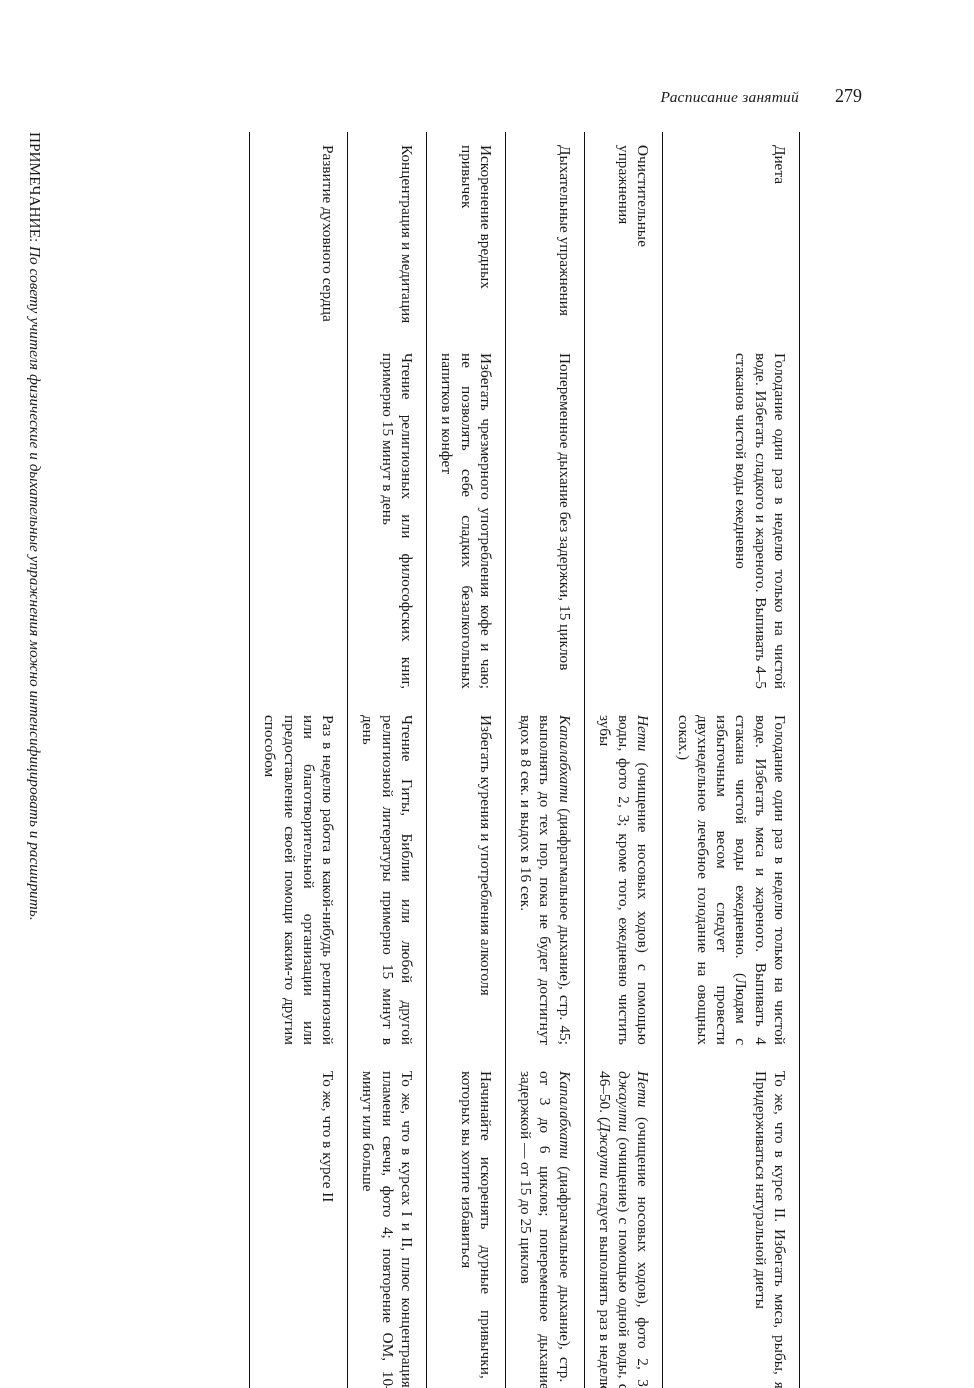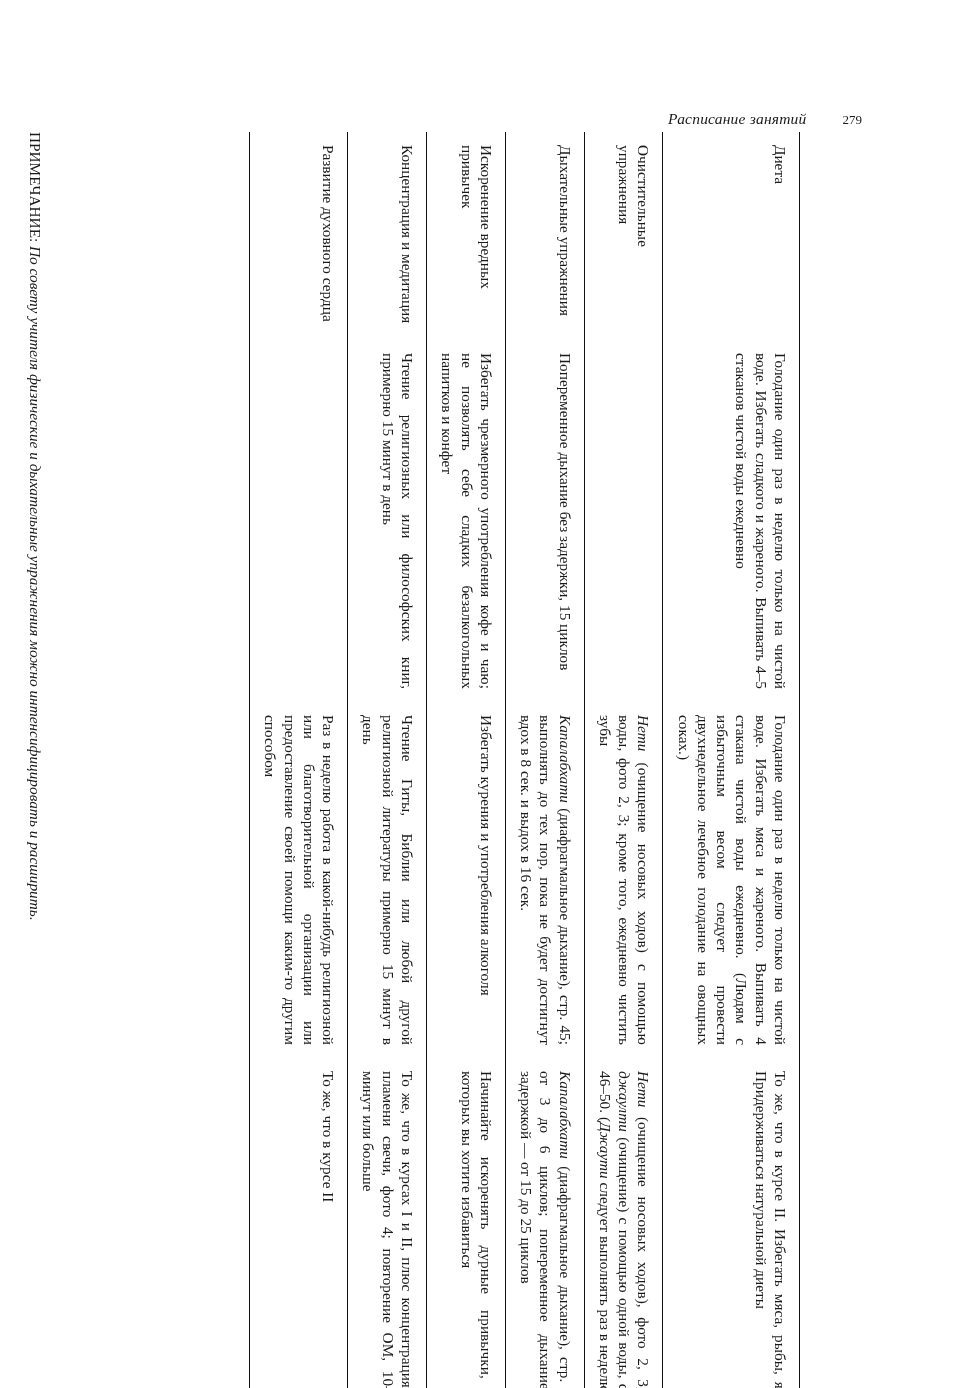--- a/index.html
+++ b/index.html
@@ -23,24 +23,23 @@
     top: 86px;
     right: 112px;
     display: flex;
     align-items: baseline;
     gap: 36px;
     font-size: 15.5px;
   }
   .running-head .rh-title {
     font-style: italic;
     letter-spacing: .2px;
-    margin-top: 24px;
   }
   .running-head .rh-page {
-    font-size: 13px;
+    font-size: 18px;
     font-family: Liberation Serif, serif;
   }
 
   
   
   .rot-wrap {
     position: absolute;
     top: 0;
     left: 0;
     width: 974px;

